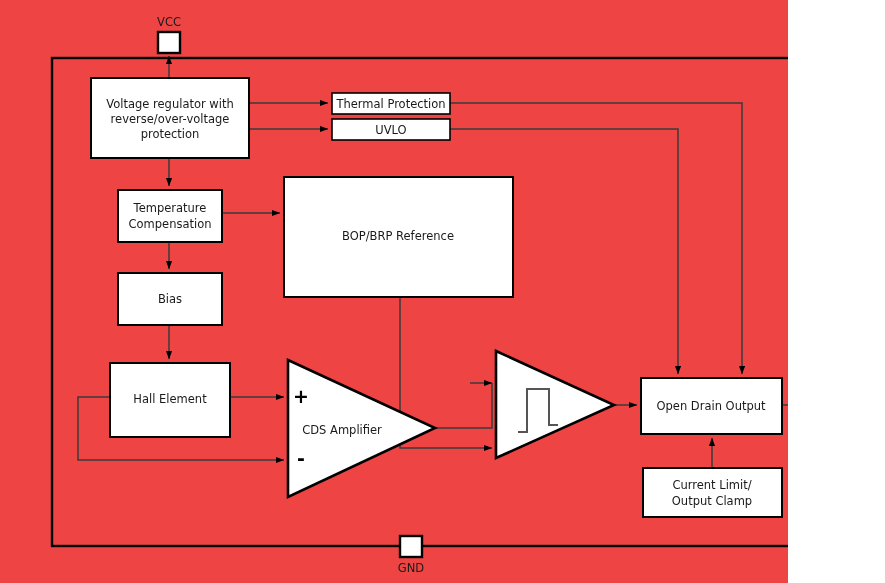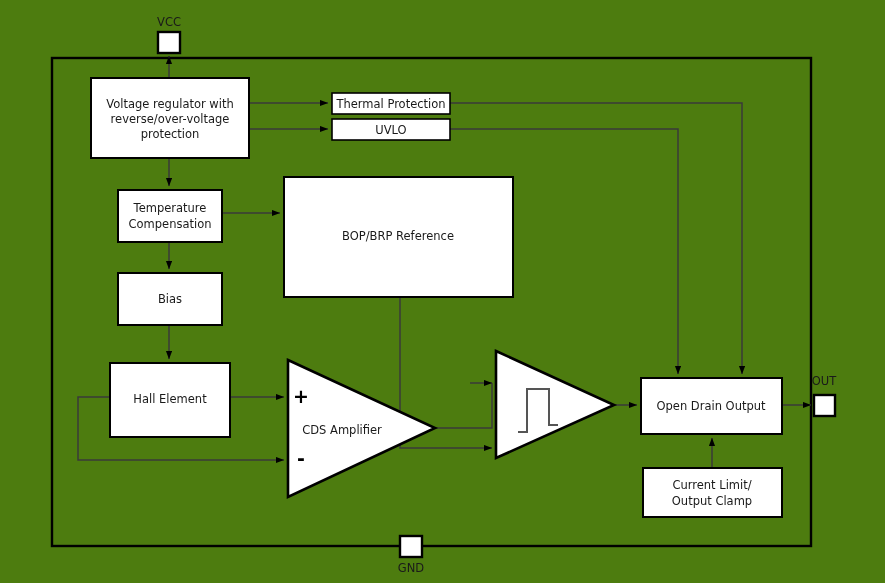--- a/index.html
+++ b/index.html
@@ -5,23 +5,23 @@
   html, body {
     margin: 0;
     padding: 0;
     background: #ffffff;
   }
   body {
     font-family: "DejaVu Sans", sans-serif;
   }
   #canvas {
     position: relative;
-    width: 885px;
+    width: 788px;
     height: 583px;
-    background: #4d7c0f;
+    background: #ef4444;
     overflow: hidden;
   }
   svg.diagram {
     position: absolute;
     left: 0;
     top: 0;
     width: 885px;
     height: 583px;
   }
   .blk {

